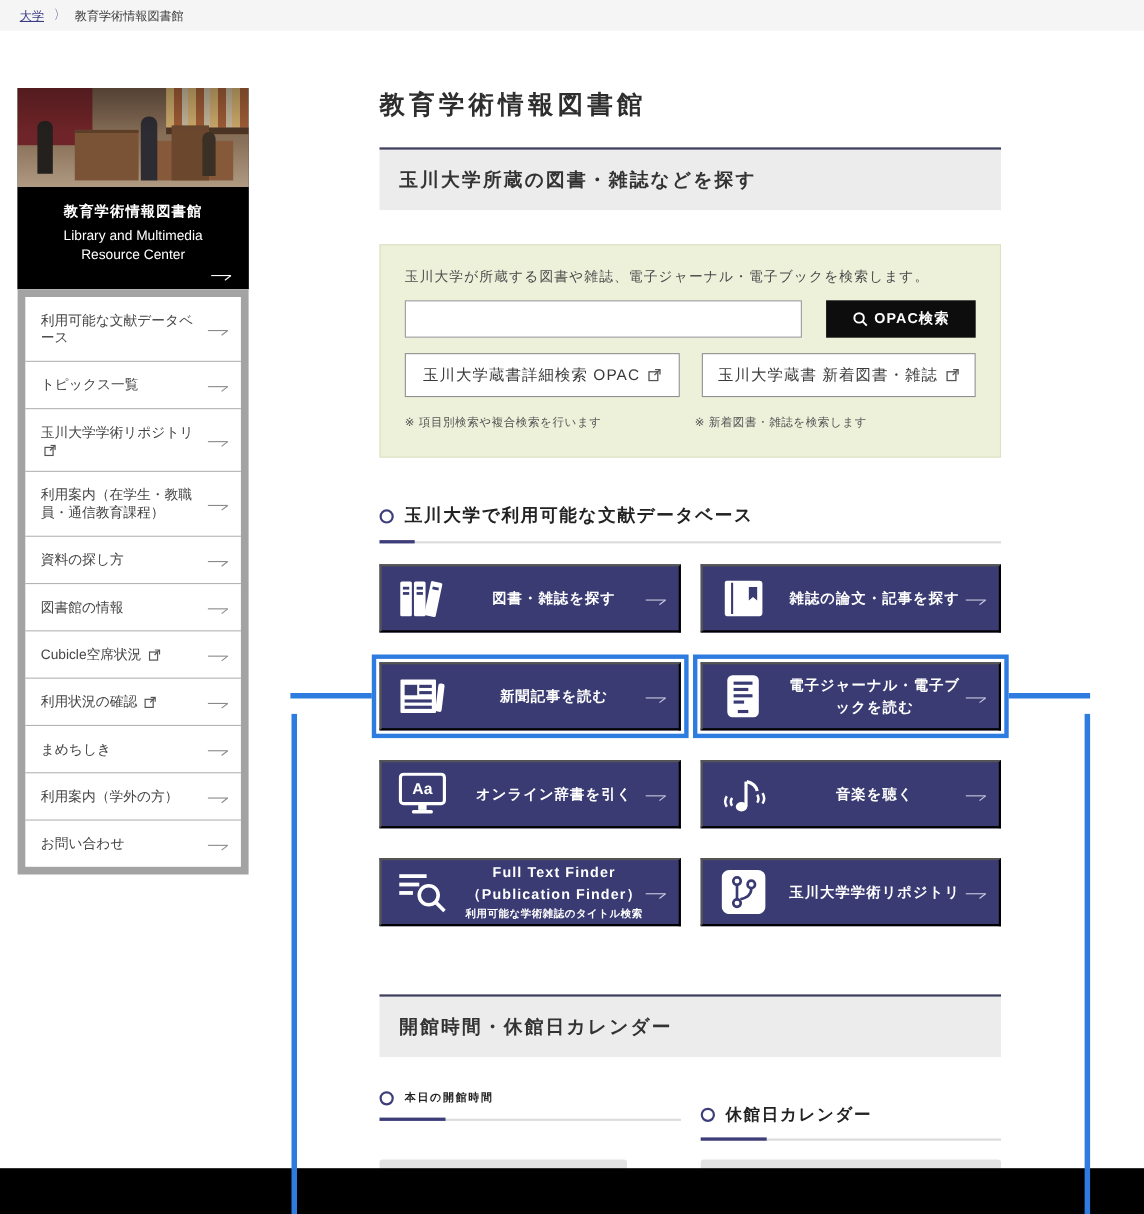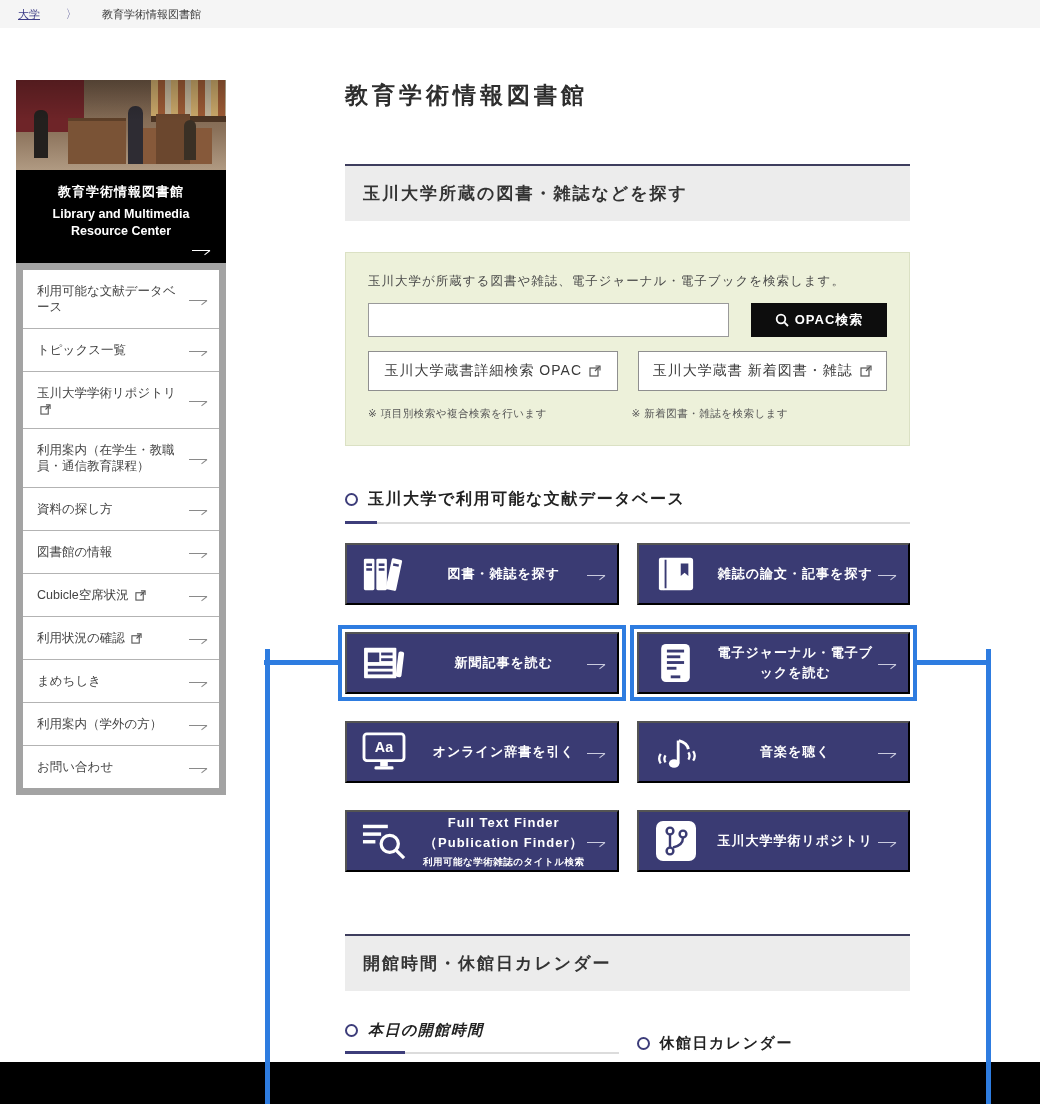--- a/index.html
+++ b/index.html
@@ -2,21 +2,21 @@
 <html lang="ja"><head>
 <meta charset="utf-8">
 <style>
   * { margin:0; padding:0; box-sizing:border-box; }
   html,body { background:#fff; }
   body {
     width:1040px; height:1104px; position:relative; overflow:hidden;
     font-family:"Liberation Sans","DejaVu Sans",sans-serif; color:#333;
   }
   
-  .crumb-strip { height:28px; background:#f5f5f5; display:flex; align-items:center; gap:26px; padding-left:18px; font-size:11px; }
+  .crumb-strip { height:28px; background:#f5f5f5; display:flex; align-items:center; gap:9px; padding-left:18px; font-size:11px; }
   .crumb-link { color:#3c3c86; text-decoration:underline; cursor:pointer; }
   .crumb-sep { color:#3c3c86; font-size:10px; transform:scaleY(1.2); }
   .crumb-cur { color:#3a3a3a; }
 
   
   .sidebar { position:absolute; left:16px; top:80px; width:210px; }
   .banner { width:210px; background:#000; }
   .banner-photo { position:relative; height:90px; overflow:hidden;
     background:linear-gradient(180deg,#6e5744 0%,#8a715a 55%,#b09a82 100%); }
   .ph-wall { position:absolute; left:0; top:0; width:68px; height:52px; background:#6e2428; }
@@ -24,42 +24,42 @@
     background:repeating-linear-gradient(90deg,#caa86a 0 7px,#9d5b35 7px 14px,#c2b49a 14px 20px); border-bottom:6px solid #4b3423;}
   .ph-counter1 { position:absolute; left:52px; top:38px; width:58px; height:46px; background:#7a5336; box-shadow:0 3px 0 #5d3f28 inset; }
   .ph-counter2 { position:absolute; right:14px; top:48px; width:70px; height:36px; background:#86593a; }
   .ph-counter3 { position:absolute; left:140px; top:34px; width:34px; height:50px; background:#6b472e; }
   .ph-person1 { position:absolute; left:18px; top:30px; width:14px; height:48px; background:#23201e; border-radius:6px 6px 0 0; }
   .ph-person2 { position:absolute; left:112px; top:26px; width:15px; height:58px; background:#2e2c33; border-radius:7px 7px 0 0; }
   .ph-person3 { position:absolute; left:168px; top:40px; width:12px; height:40px; background:#3a3025; border-radius:6px 6px 0 0; }
   .ph-glow { position:absolute; inset:0; background:linear-gradient(180deg,rgba(0,0,0,.25),rgba(255,255,255,0) 45%); }
   .banner-caption { background:#000; color:#fff; text-align:center; padding:13px 10px 9px; }
   .banner-title { font-size:13px; font-weight:bold; letter-spacing:1px; }
-  .banner-sub { font-size:12.5px; font-weight:bold; line-height:17px; margin-top:5px; }
+  .banner-sub { font-size:12.5px; font-weight:normal; line-height:17px; margin-top:5px; }
   .banner-arrow-row { display:flex; justify-content:flex-end; padding:4px 6px 0 0; color:#fff; }
 
   .side-menu { list-style:none; border:7px solid #a3a3a3; background:#fff; }
   .side-menu li { border-top:1px solid #b3b3b3; display:flex; align-items:center; justify-content:space-between; gap:6px; padding:13px 12px 13px 14px; font-size:12.5px; line-height:16px; color:#444; cursor:pointer; }
   .side-menu li:first-child { border-top:none; }
   .side-label { display:flex; align-items:center; flex-wrap:wrap; gap:3px; }
   .side-menu .arr { color:#8a8a8a; flex:none; }
 
   
   .arr { width:18px; height:10px; position:relative; display:inline-block; flex:none; }
   .arr::before { content:""; position:absolute; left:0; right:0; bottom:3px; border-top:1px solid currentColor; }
   .arr::after { content:""; position:absolute; right:0; bottom:3px; width:7px; border-top:1px solid currentColor; transform:rotate(-38deg); transform-origin:100% 50%; }
 
   
   .ext { flex:none; display:inline-block; margin-left:3px; }
 
   
   .main { position:absolute; left:345px; top:80px; width:565px; }
   .page-title { font-family:"Liberation Serif","DejaVu Serif",serif; font-size:23px; font-weight:600; letter-spacing:4px; color:#2e2e2e; }
 
-  .section-bar { margin-top:53px; background:#ececec; border-top:2px solid #3e3e5e; padding:16px 18px; font-size:17px; font-weight:bold; letter-spacing:2px; color:#333; }
+  .section-bar { margin-top:23px; background:#ececec; border-top:2px solid #3e3e5e; padding:16px 18px; font-size:17px; font-weight:bold; letter-spacing:2px; color:#333; }
 
   .search-panel { margin-top:31px; background:#edf1da; border:1px solid #dbe1c4; padding:20px 22px 24px; }
   .search-desc { font-size:12.5px; color:#4a4a4a; letter-spacing:1px; }
   .search-row { display:flex; margin-top:13px; gap:22px; }
   .search-input { flex:1; height:34px; border:1px solid #9a9a9a; background:#fff; font-size:14px; padding:0 8px; }
   .opac-btn { width:136px; height:34px; background:#0d0d0d; color:#fff; border:none; font-size:13px; font-weight:bold; display:flex; align-items:center; justify-content:center; gap:6px; cursor:pointer; letter-spacing:1px; }
   .white-btn-row { display:flex; gap:20px; margin-top:14px; }
   .white-btn { flex:1; height:40px; background:#fff; border:1px solid #8f8f8f; display:flex; align-items:center; justify-content:center; gap:4px; font-size:14px; color:#3a3a3a; letter-spacing:1px; cursor:pointer; }
   .note-row { display:flex; gap:8px; margin-top:16px; }
   .note { flex:1; font-size:10.5px; color:#555; letter-spacing:.5px; }
@@ -391,21 +391,21 @@
       <span class="db-label">玉川大学学術リポジトリ</span>
       <span class="arr"></span>
     </button>
       </div>
   </div>
 
   <div class="section-bar" style="margin-top:62px;">開館時間・休館日カレンダー</div>
 
   <div class="cal-row">
     <div>
-      <div class="sub-heading" style="margin-top:0;font-size:15px;font-style:italic;">
+      <div class="sub-heading" style="margin-top:0;font-size:10px;">
         <span class="ring"></span>
         <span>本日の開館時間</span>
       </div>
       <div class="heading-rule wide"></div>
     </div>
     <div>
       <div class="sub-heading" style="margin-top:13px;font-size:15px;">
         <span class="ring"></span>
         <span>休館日カレンダー</span>
       </div>

